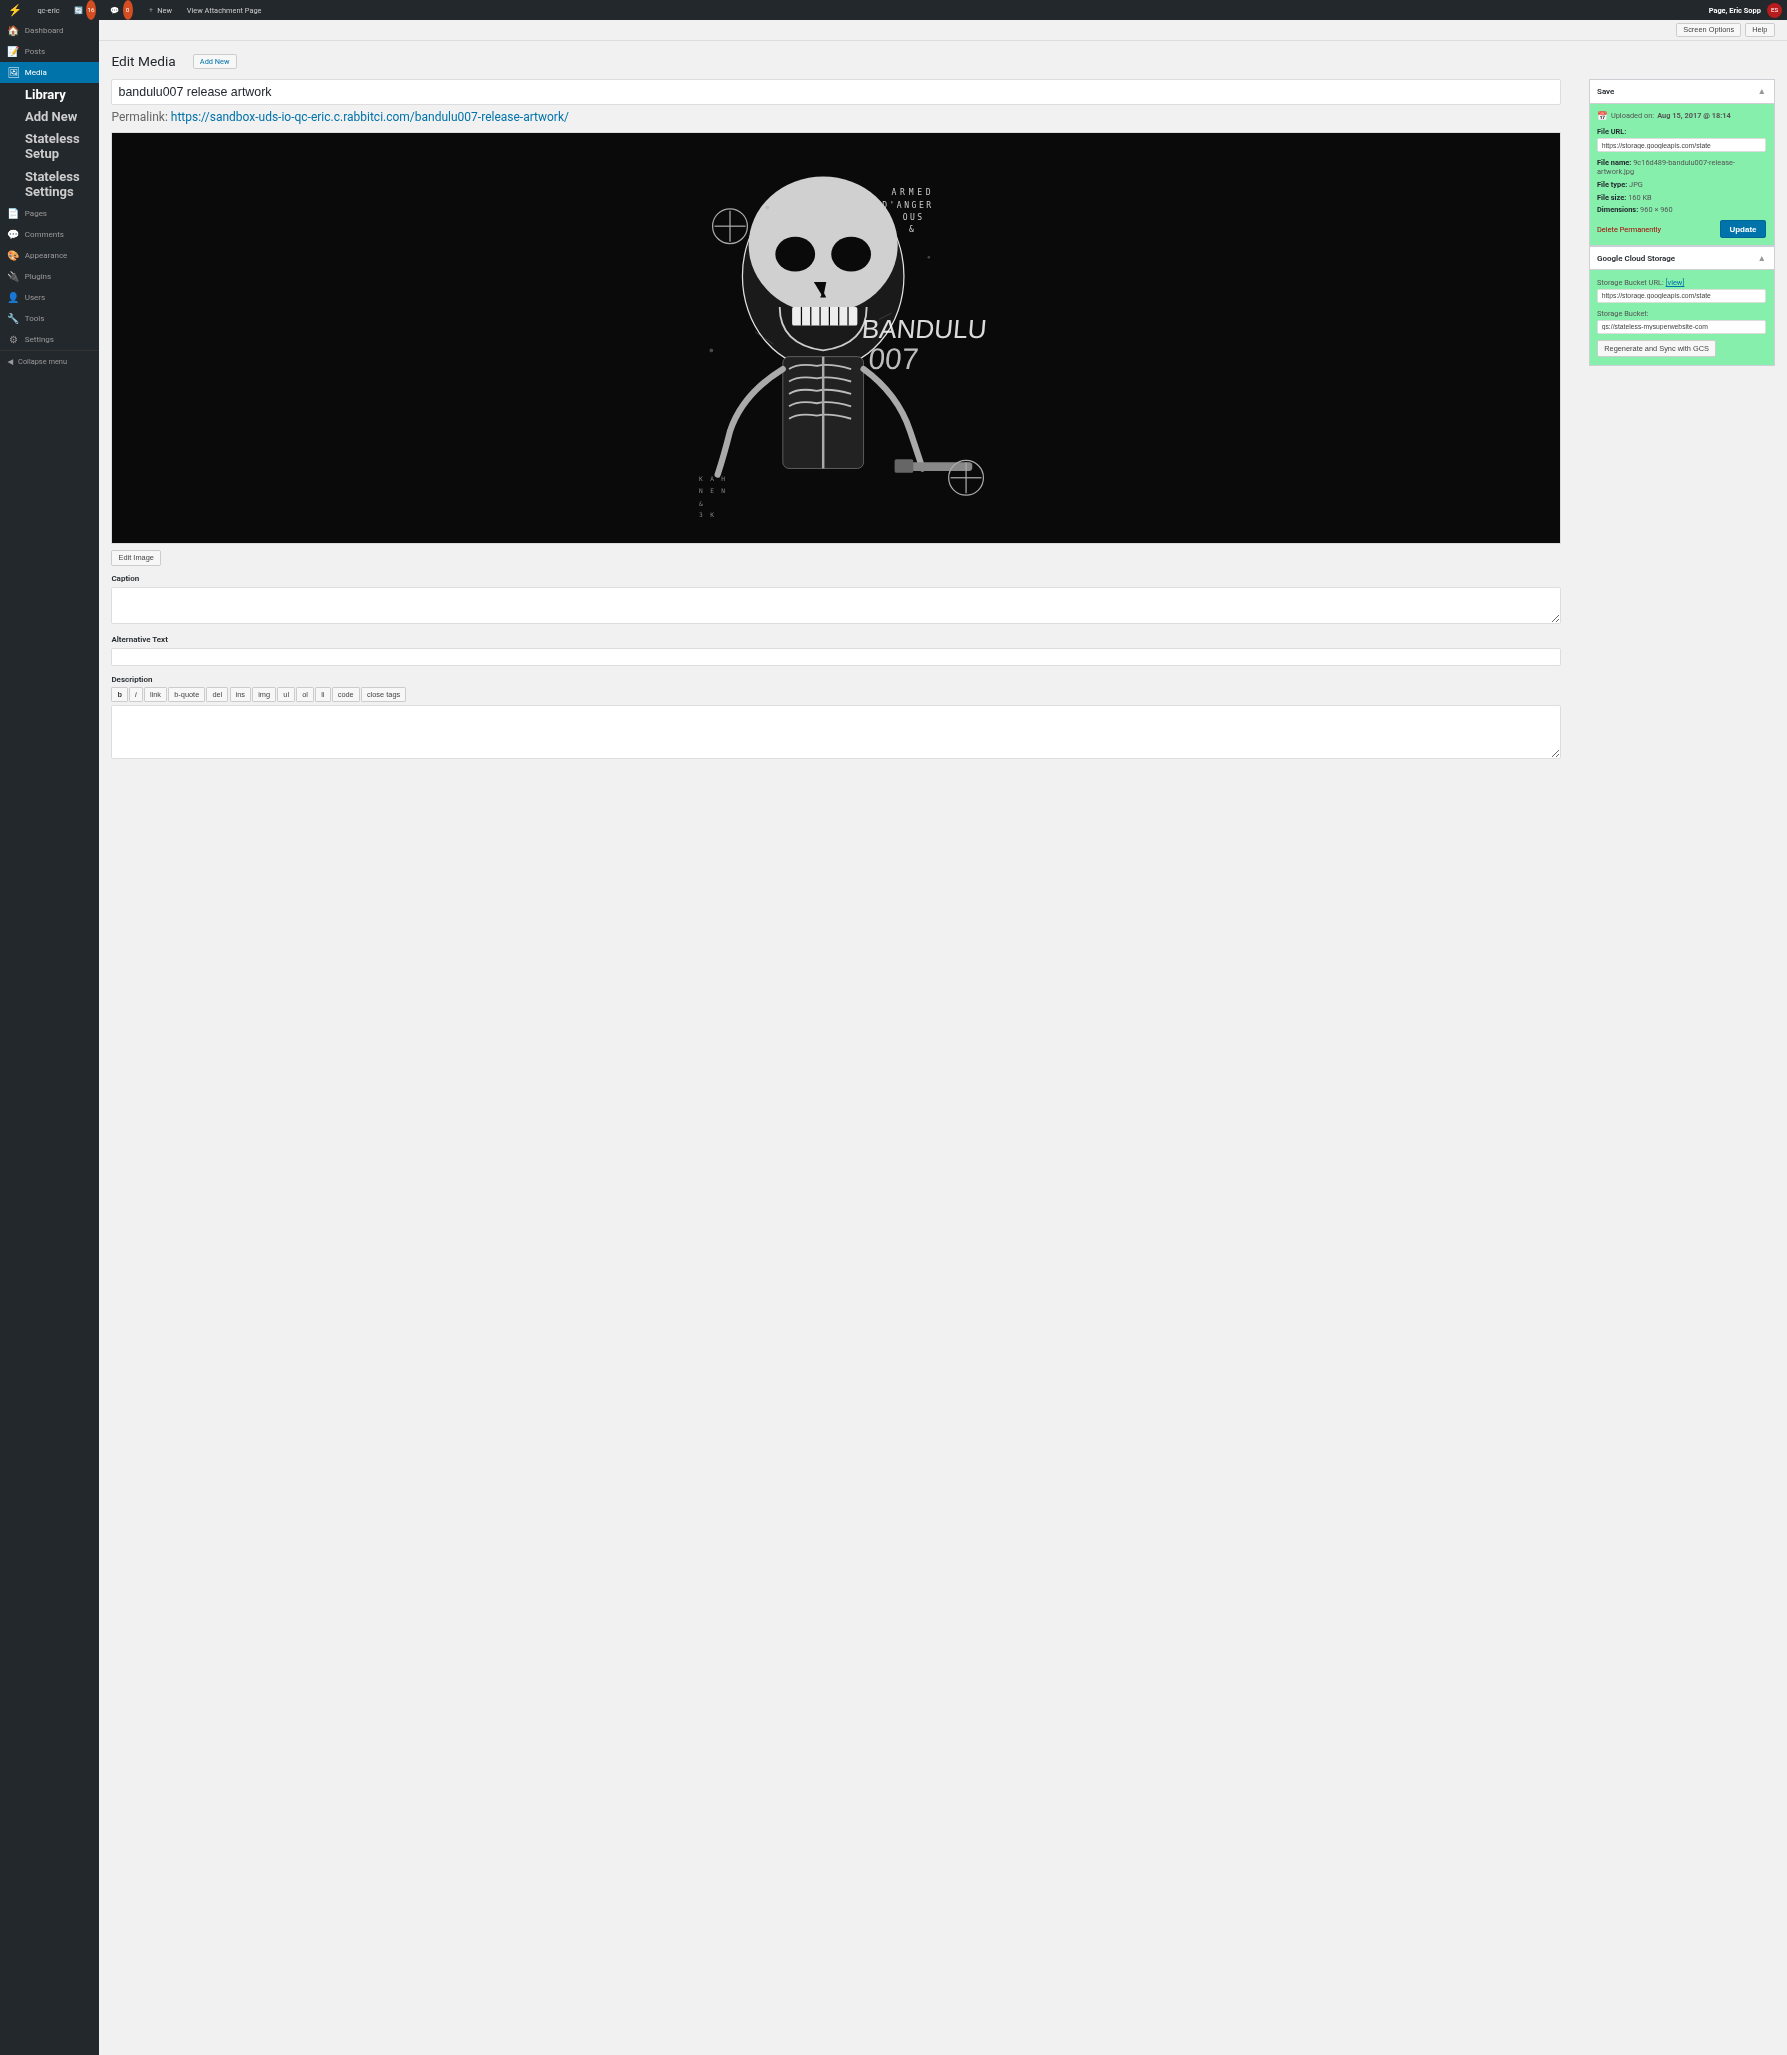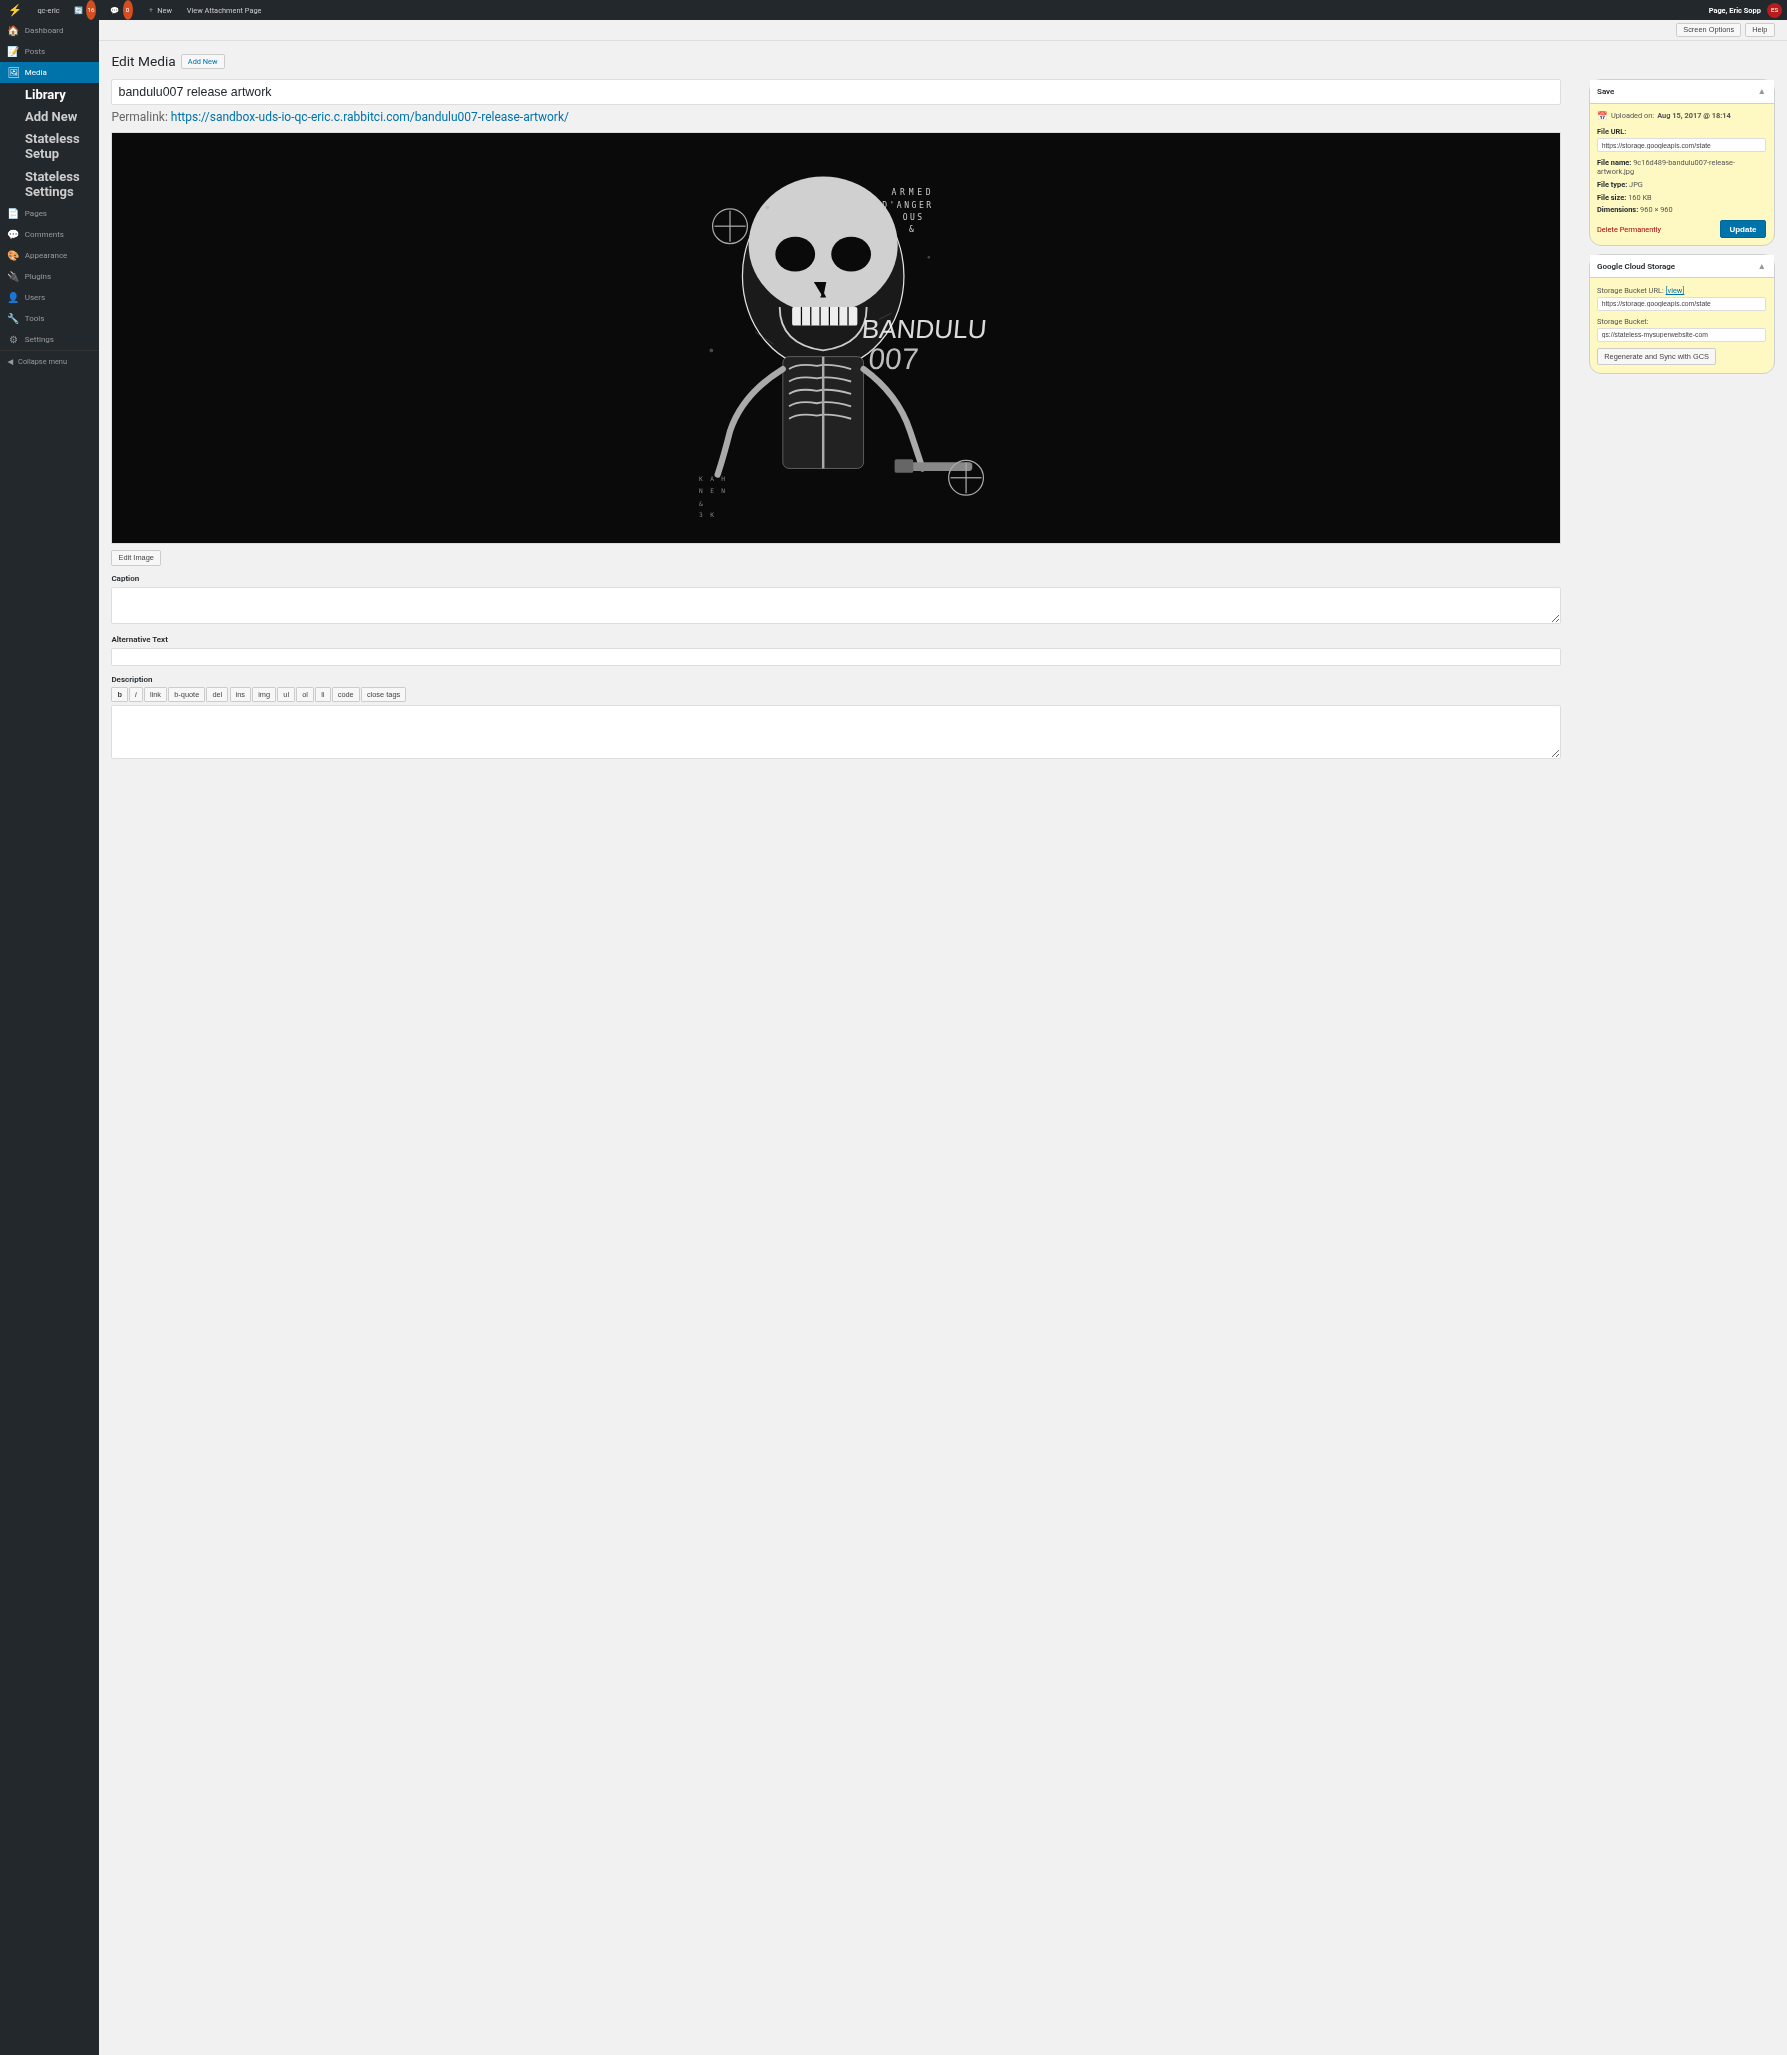--- a/index.html
+++ b/index.html
@@ -94,21 +94,21 @@
       margin-left: 99px;
       padding: 12.4px 12.4px 12.4px 12.4px;
       flex: 1;
       min-height: calc(100vh - 37px);
     }
 
     
     .page-header {
       display: flex;
       align-items: center;
-      gap: 5px;
+      gap: 17px;
       margin-bottom: 10px;
     }
     .page-title {
       font-size: 13.7px;
       font-weight: 400;
       color: #23282d;
     }
     .add-new-link {
       background: #f7f7f7;
       border: 0.6px solid #ccc;
@@ -225,24 +225,24 @@
     }
     .toolbar-btn.bold { font-weight: bold; font-style: normal; }
     .toolbar-btn.italic { font-style: italic; }
 
     
     .right-col {
       width: 186px;
       min-width: 186px;
     }
     .metabox {
-      background: #fef9c3;
+      background: #86efac;
       border: 0.6px solid #ccd0d4;
-      border-radius: 12px;
-      margin-bottom: 8px;
+      border-radius: 0;
+      margin-bottom: 0;
     }
     .metabox-header {
       background: #fff;
       border-bottom: 0.6px solid #ccd0d4;
       padding: 6.2px 7.4px;
       display: flex;
       justify-content: space-between;
       align-items: center;
       cursor: pointer;
     }

